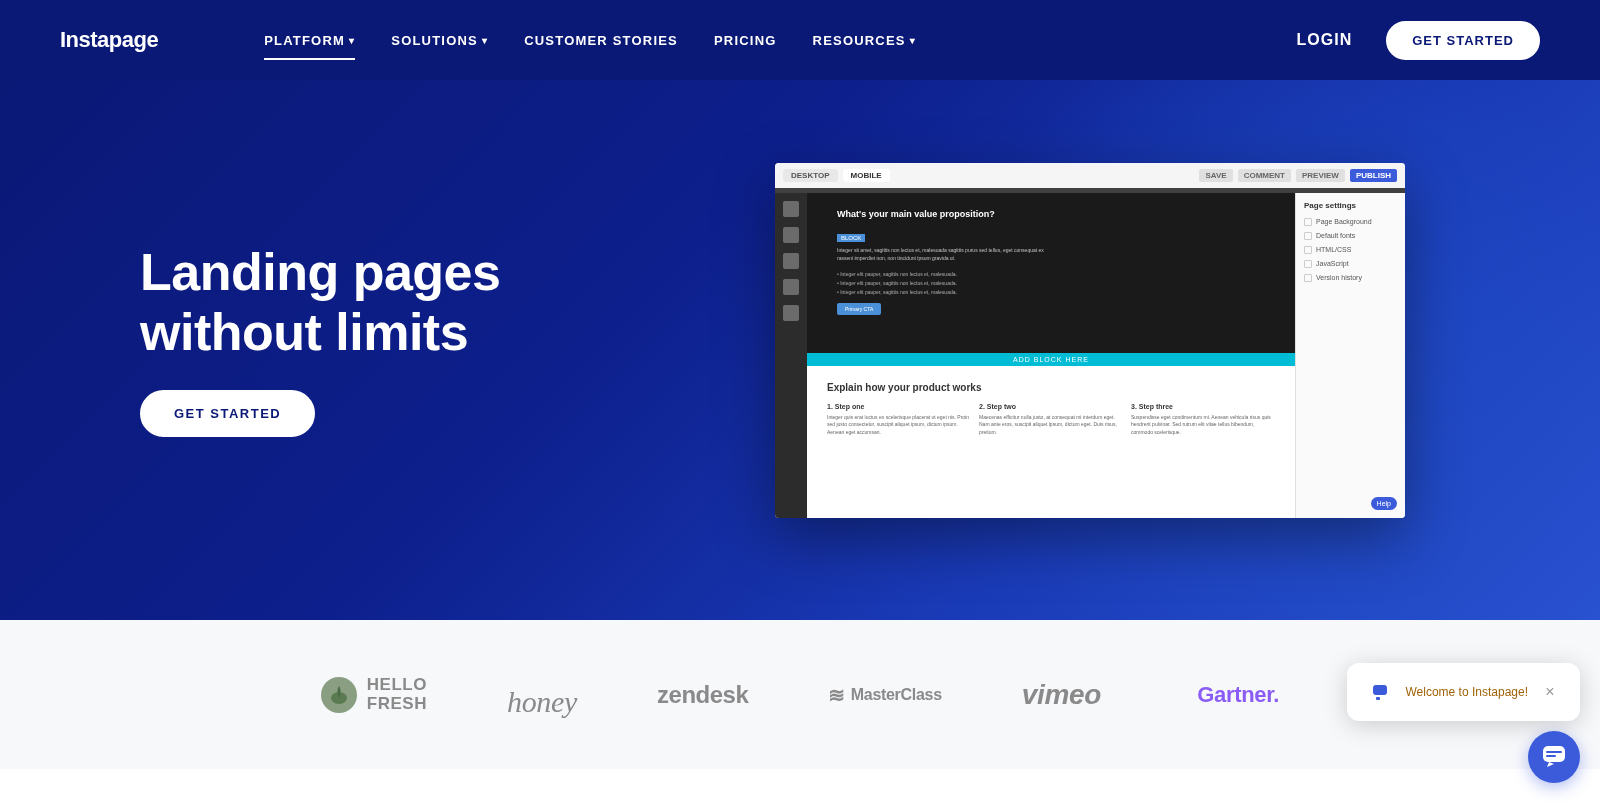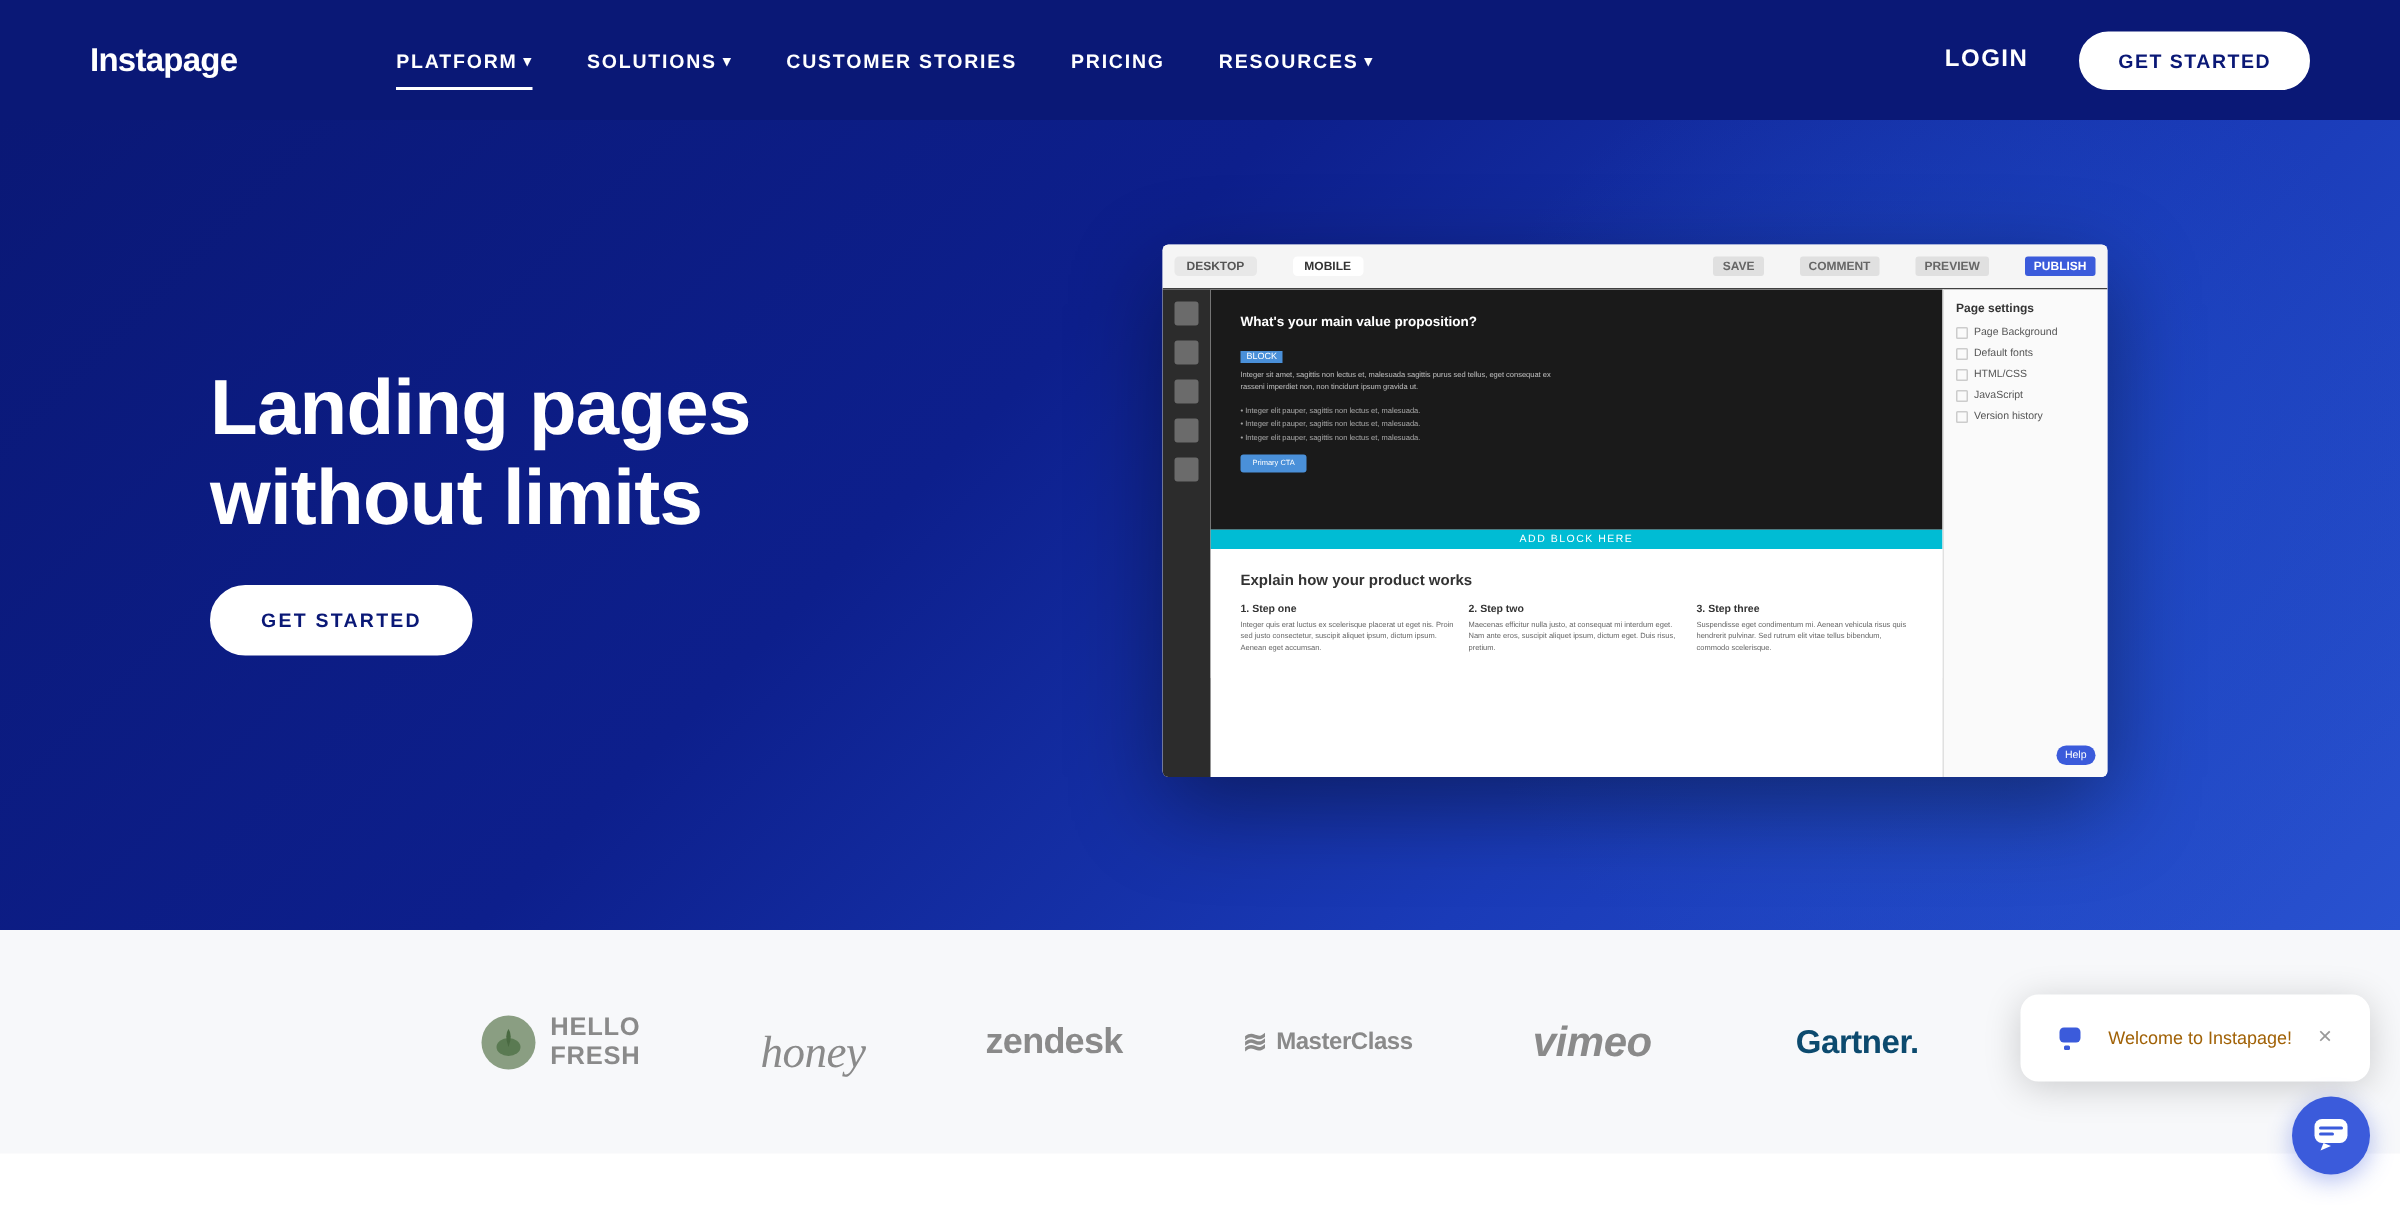--- a/index.html
+++ b/index.html
@@ -153,26 +153,26 @@
       border-radius: 4px;
       box-shadow: 0 20px 60px rgba(0,0,0,0.4);
       width: 630px;
       height: 355px;
       overflow: hidden;
       position: relative;
     }
     
     .editor-toolbar {
       background: #f5f5f5;
-      border-bottom: 1px solid #404040;
+      border-bottom: 5px solid #404040;
       height: 30px;
       display: flex;
       align-items: center;
       padding: 0 8px;
-      gap: 24px;
+      gap: 5px;
       font-size: 9px;
       color: #666;
     }
     .toolbar-tab {
       background: #e8e8e8;
       border-radius: 3px;
       padding: 2px 8px;
       font-size: 8px;
       font-weight: 600;
       text-transform: uppercase;
@@ -222,21 +222,21 @@
     }
     
     .canvas-hero-block {
       background: #1a1a1a;
       height: 160px;
       position: relative;
       overflow: hidden;
     }
     .canvas-hero-content {
       position: absolute;
-      left: 20px;
+      left: 30px;
       top: 15px;
       width: 45%;
     }
     .canvas-hero-q {
       color: #fff;
       font-size: 9px;
       font-weight: 700;
       line-height: 1.4;
       margin-bottom: 6px;
     }
@@ -410,21 +410,21 @@
     }
     .logo-vimeo {
       font-size: 28px;
       font-weight: 700;
       color: #8a8a8a;
       font-style: italic;
     }
     .logo-gartner {
       font-size: 22px;
       font-weight: 600;
-      color: #0c4a6e;
+      color: #8b5cf6;
       letter-spacing: -0.3px;
       margin-left: 16px;
     }
 
     
     .chat-widget {
       position: fixed;
       bottom: 20px;
       right: 20px;
       display: flex;

